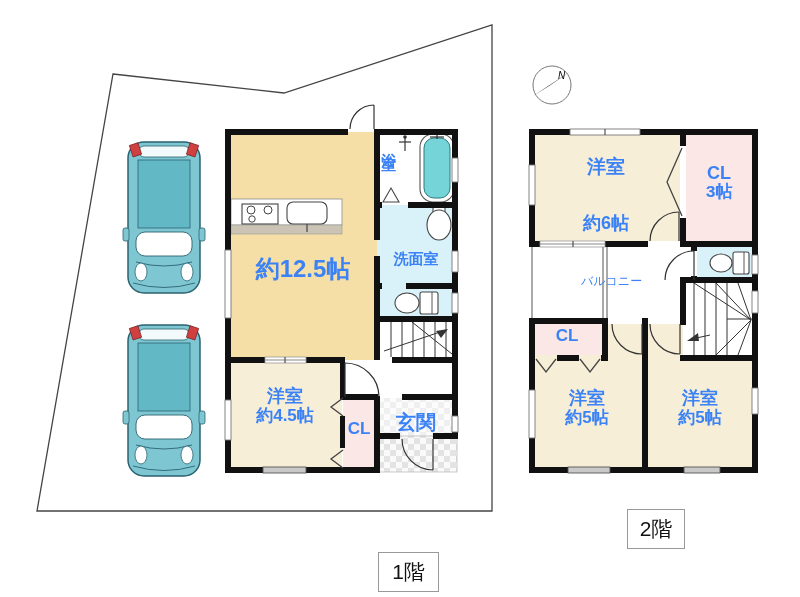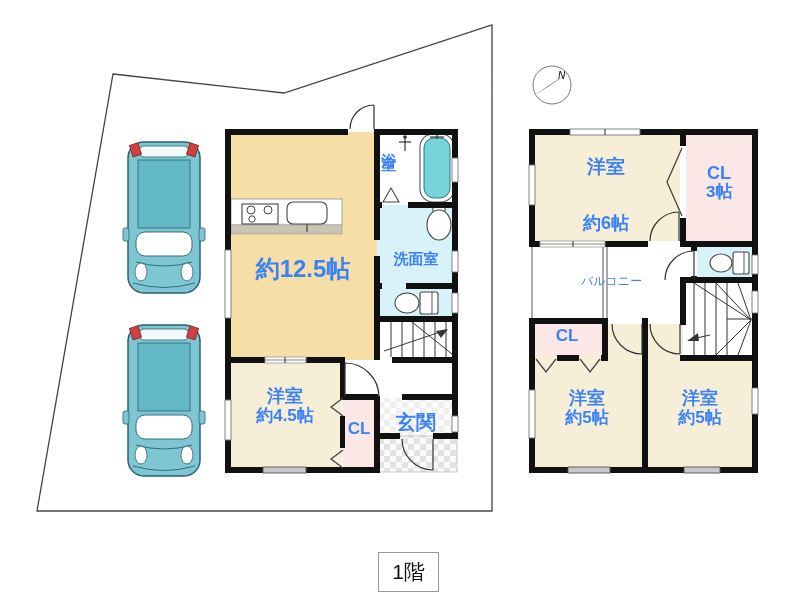--- a/index.html
+++ b/index.html
@@ -331,13 +331,14 @@
   <div class="lbl" style="left:532px;top:388px;width:110px;">
     <span style="font-size:18px;">洋室</span>
     <span style="font-size:17px;">約5帖</span>
   </div>
   <div class="lbl" style="left:648px;top:388px;width:104px;">
     <span style="font-size:18px;">洋室</span>
     <span style="font-size:17px;">約5帖</span>
   </div>
 
   <div class="tag" style="left:378px;top:528px;width:59px;height:38px;font-size:21px;margin-top:24px;">1階</div>
+  <div class="tag" style="left:627px;top:509px;width:56px;height:38px;font-size:21px;">2階</div>
 </div>
 
 </body></html>

